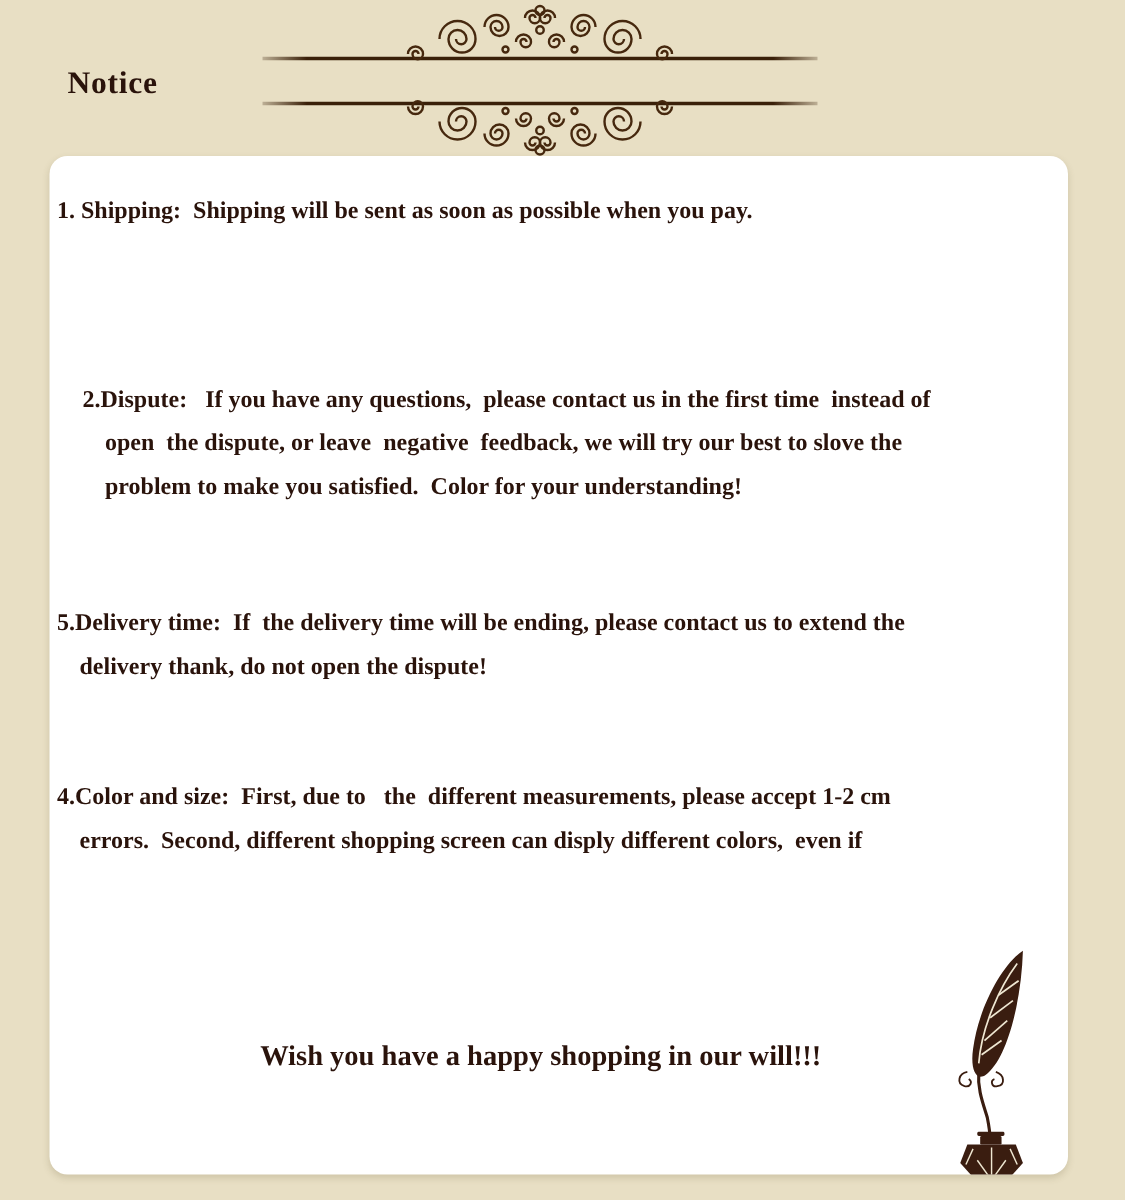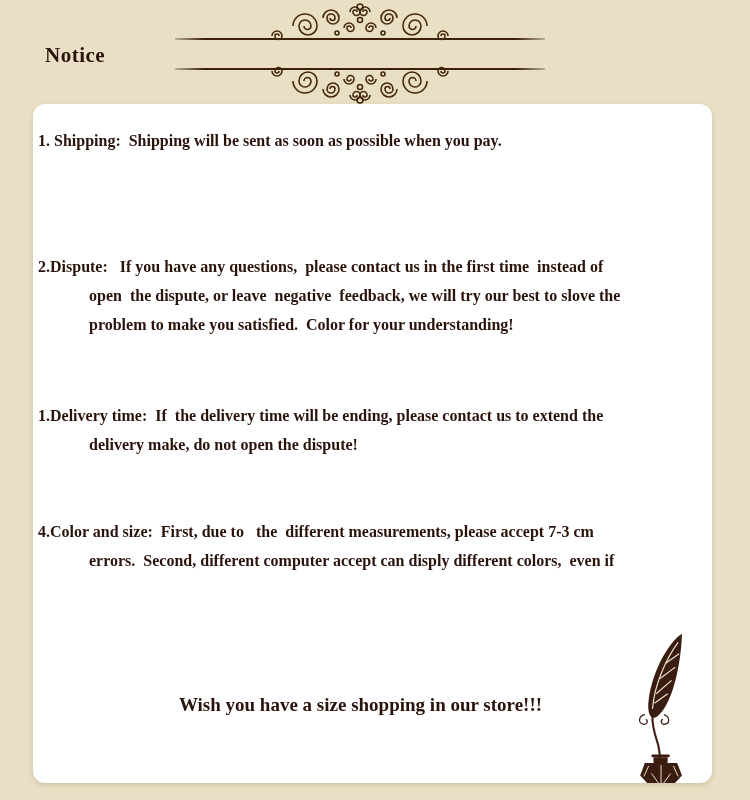--- a/index.html
+++ b/index.html
@@ -27,23 +27,23 @@
     position:absolute;left:33px;top:104px;width:679px;height:679px;
     background:var(--panel);border-radius:12px;
     box-shadow:0 2px 5px rgba(90,75,40,.18);
   }
   .para{position:absolute;left:0;right:0;}
   .line{
     white-space:pre;
     font-weight:bold;font-size:16px;line-height:29px;
     color:var(--ink);padding-left:5px;
   }
-  .line.cont{padding-left:20px;margin-left:36px;}
+  .line.cont{padding-left:20px;}
   .p1{top:22px;}
-  .p2{top:148px;}
+  .p2{top:148px;padding-left:17px;}
   .p3{top:297px;}
   .p4{top:413px;}
   .footer-msg{
     position:absolute;top:586px;left:0;width:655px;text-align:center;
     font-weight:bold;font-size:19px;line-height:29px;color:var(--ink);
     white-space:pre;
   }
   .quill{position:absolute;right:12px;bottom:0;width:76px;height:152px;}
 </style>
 </head>
@@ -94,30 +94,30 @@
       <div class="line">1. Shipping:  Shipping will be sent as soon as possible when you pay.</div>
     </div>
 
     <div class="para p2">
       <div class="line">2.Dispute:   If you have any questions,  please contact us in the first time  instead of</div>
       <div class="line cont">open  the dispute, or leave  negative  feedback, we will try our best to slove the</div>
       <div class="line cont">problem to make you satisfied.  Color for your understanding!</div>
     </div>
 
     <div class="para p3">
-      <div class="line">1.Delivery time:  If  the delivery time will be ending, please contact us to extend the</div>
-      <div class="line cont">delivery make, do not open the dispute!</div>
+      <div class="line">5.Delivery time:  If  the delivery time will be ending, please contact us to extend the</div>
+      <div class="line cont">delivery thank, do not open the dispute!</div>
     </div>
 
     <div class="para p4">
-      <div class="line">4.Color and size:  First, due to   the  different measurements, please accept 7-3 cm</div>
-      <div class="line cont">errors.  Second, different computer accept can disply different colors,  even if</div>
+      <div class="line">4.Color and size:  First, due to   the  different measurements, please accept 1-2 cm</div>
+      <div class="line cont">errors.  Second, different shopping screen can disply different colors,  even if</div>
     </div>
 
-    <div class="footer-msg">Wish you have a size shopping in our store!!!</div>
+    <div class="footer-msg">Wish you have a happy shopping in our will!!!</div>
 
     <svg class="quill" viewBox="0 0 80 160">
 
       <path d="M61,3 C47,12 30,42 26,72 C24,86 28,95 35,90 C50,79 60,38 61,3 Z" fill="#3a1d10"></path>
 
       <g stroke="#efe7d2" stroke-width="1.2" fill="none">
         <path d="M57,12 C45,28 32,56 30,82"></path>
         <path d="M34,66 L50,52"></path>
         <path d="M32,76 L46,66"></path>
         <path d="M38,50 L54,38"></path>

